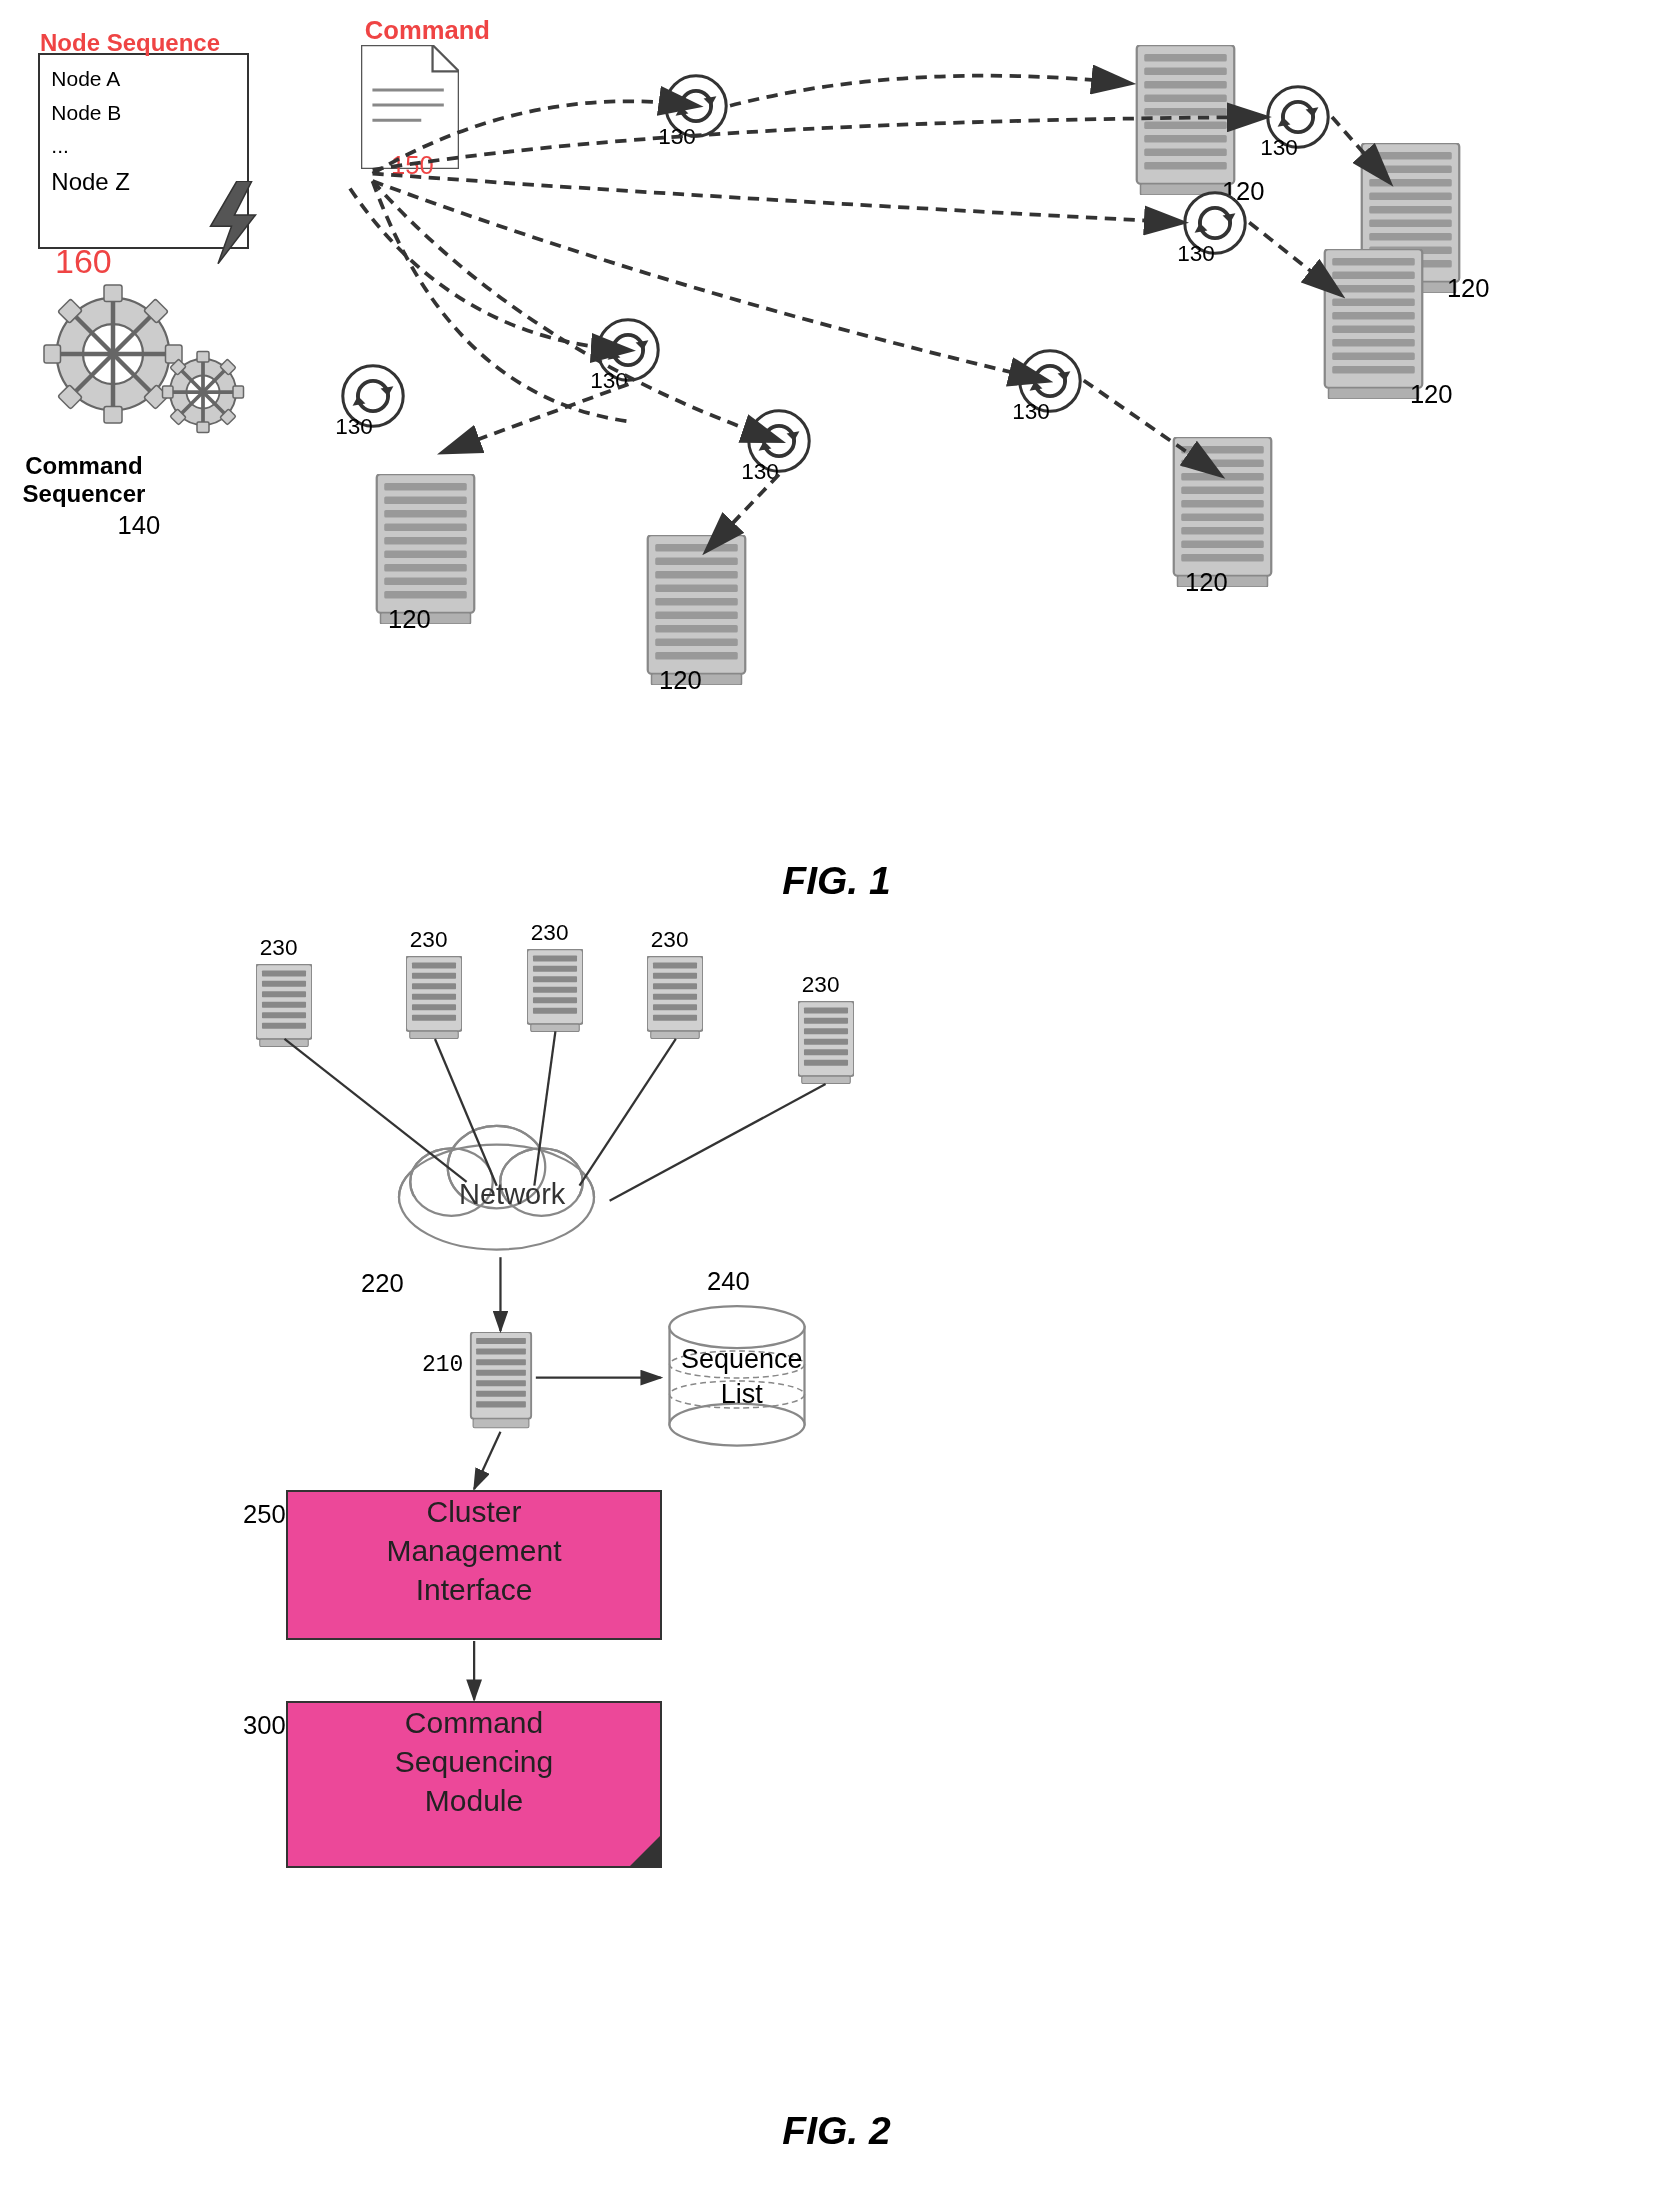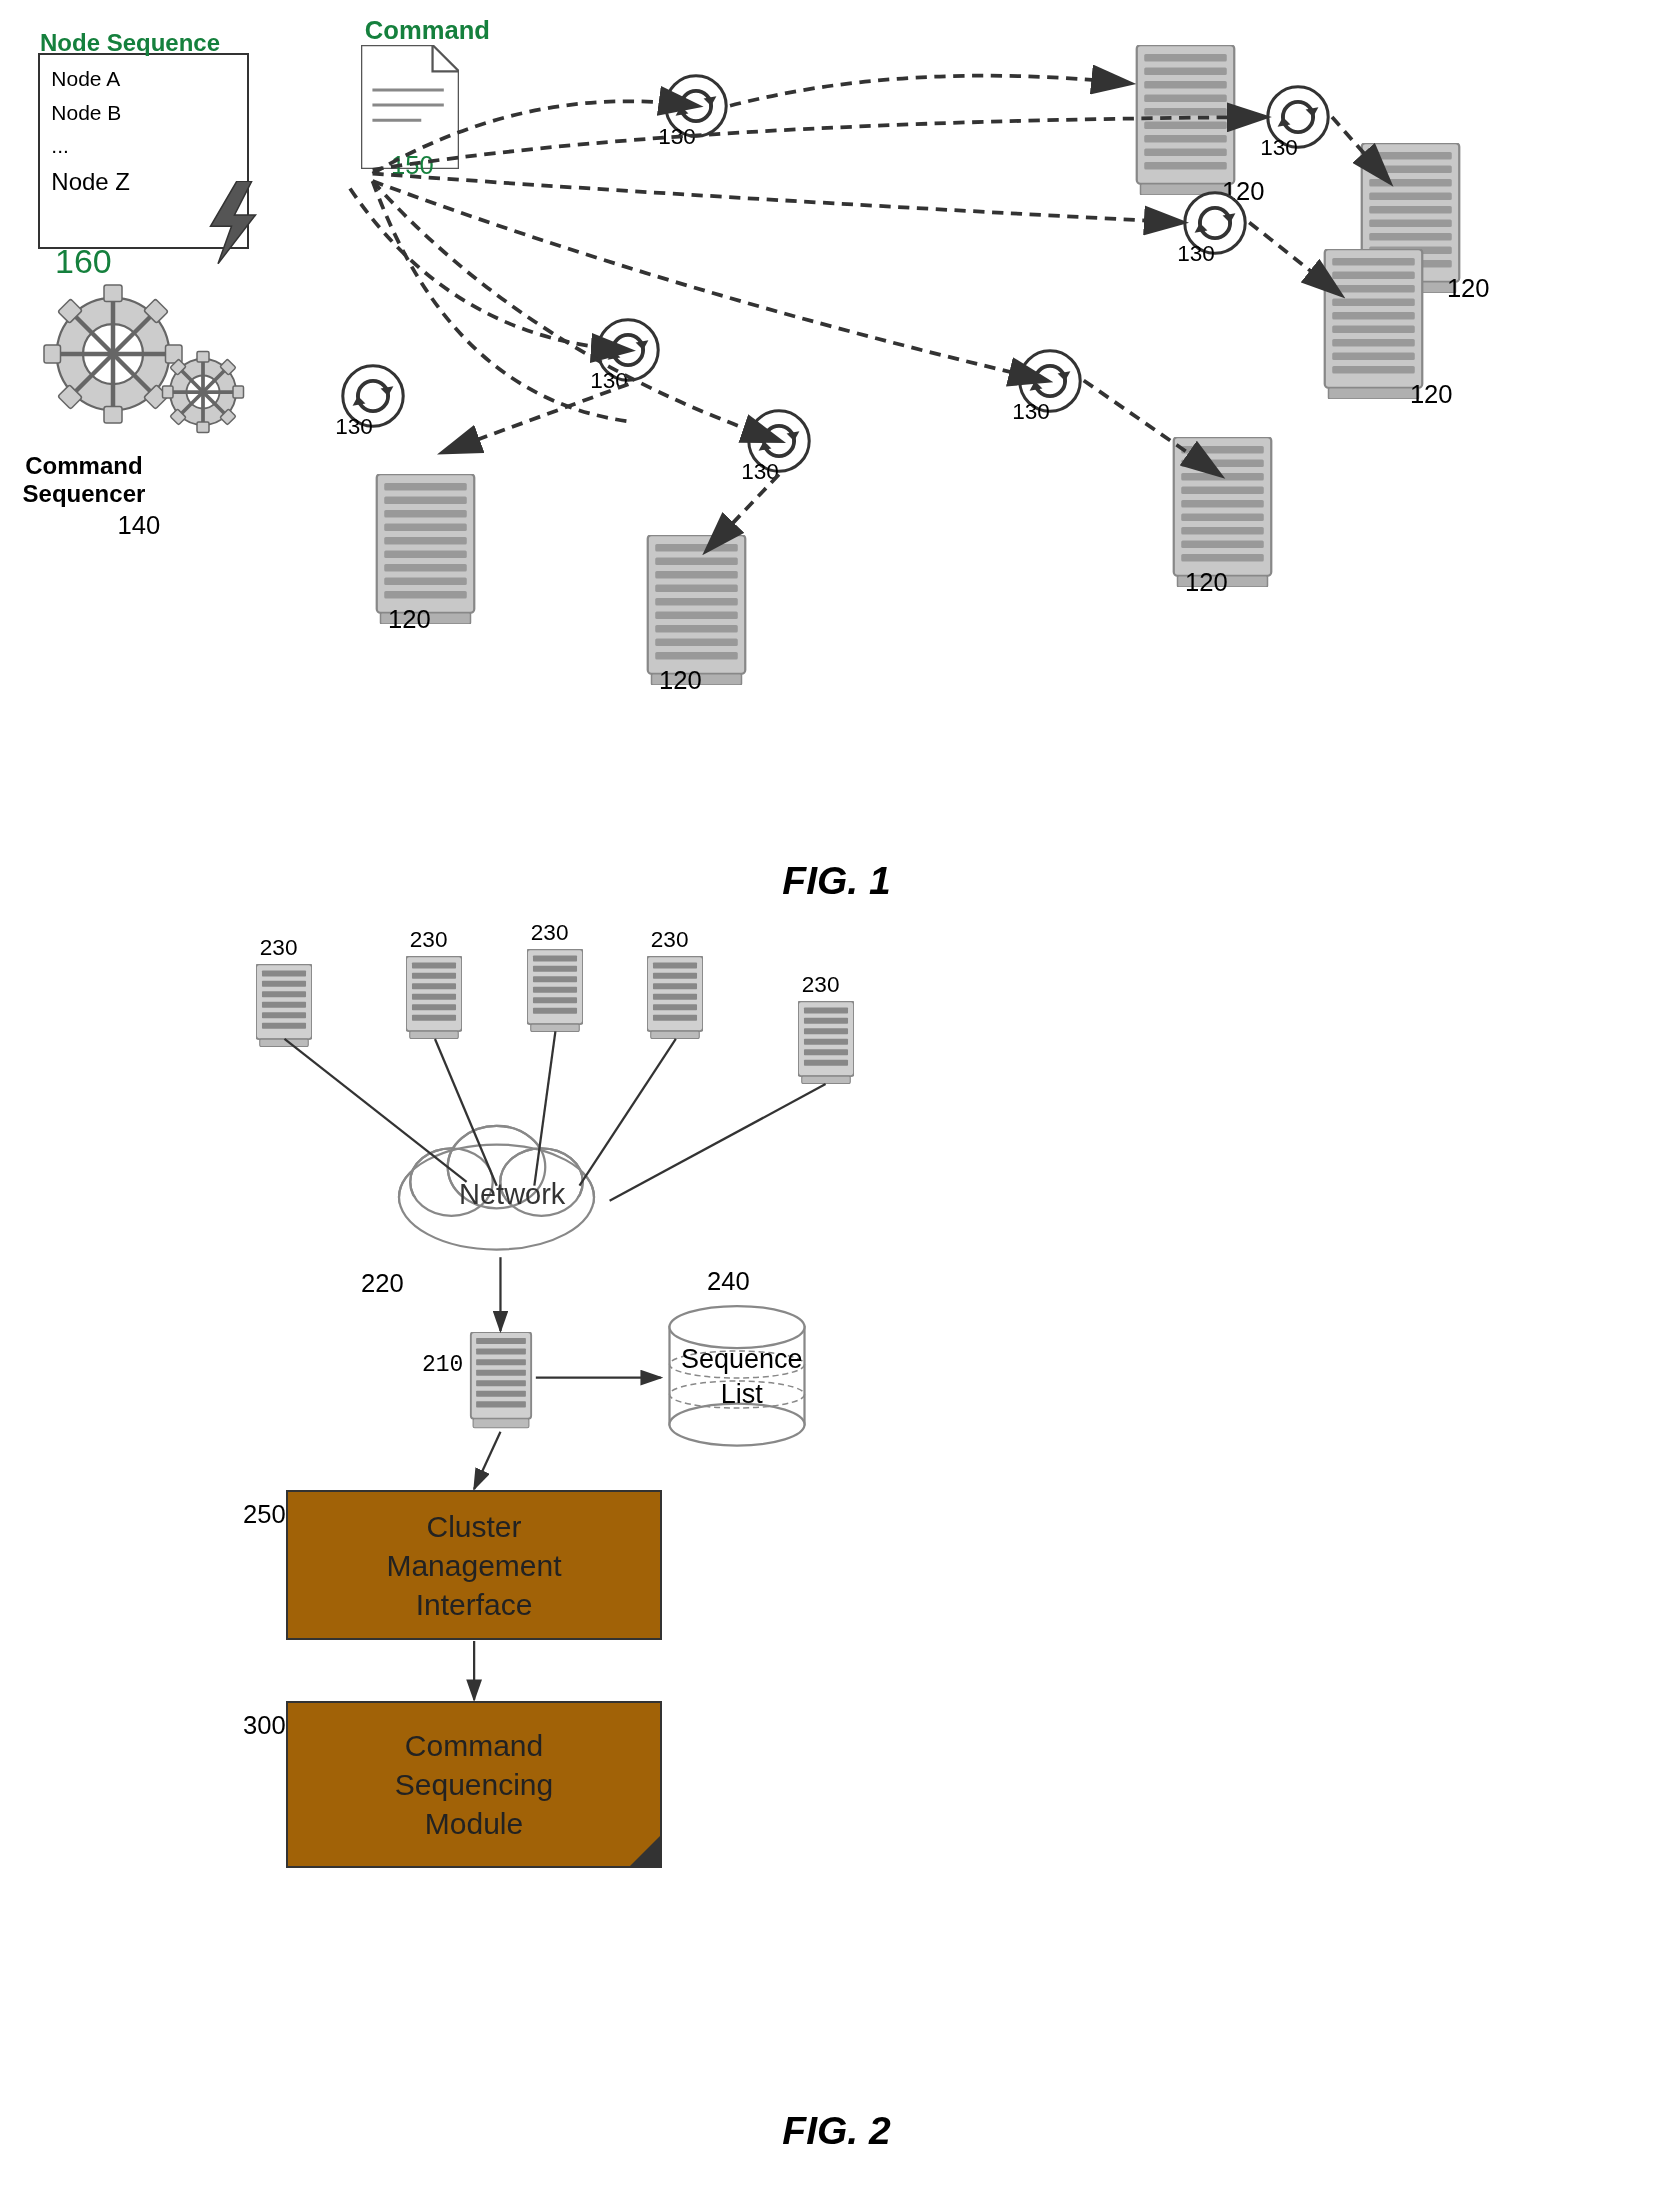--- a/index.html
+++ b/index.html
@@ -49,21 +49,21 @@
       transform: translateX(-50%);
       font-size: 39px;
       font-weight: bold;
       font-style: italic;
     }
 
     
     .label-text {
       font-size: 27px;
       font-weight: normal;
-      color: #15803d;
+      color: #ef4444;
     }
 
     
     
     .node-seq-box {
       position: absolute;
       top: 30px;
       left: 38px;
       width: 211px;
       height: 196px;
@@ -90,23 +90,22 @@
       left: 0;
       width: 100%;
       height: 100%;
       pointer-events: none;
     }
 
     
     .rect-box {
       position: absolute;
       border: 2.3px solid #333;
-      background: #a16207;
+      background: #ec4899;
       display: flex;
-      align-items: center;
       justify-content: center;
       text-align: center;
     }
     .rect-box-text {
       font-size: 30px;
       font-weight: normal;
       line-height: 1.3;
       color: #222;
     }
     .box-num {

